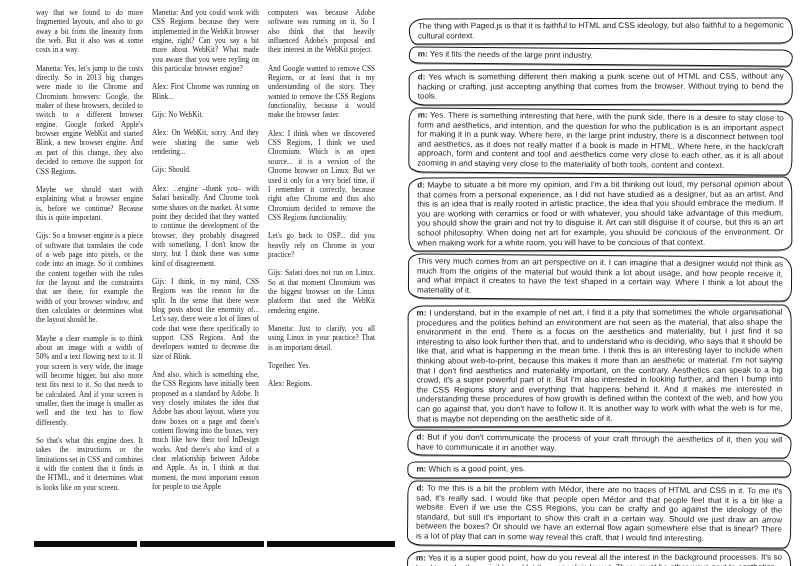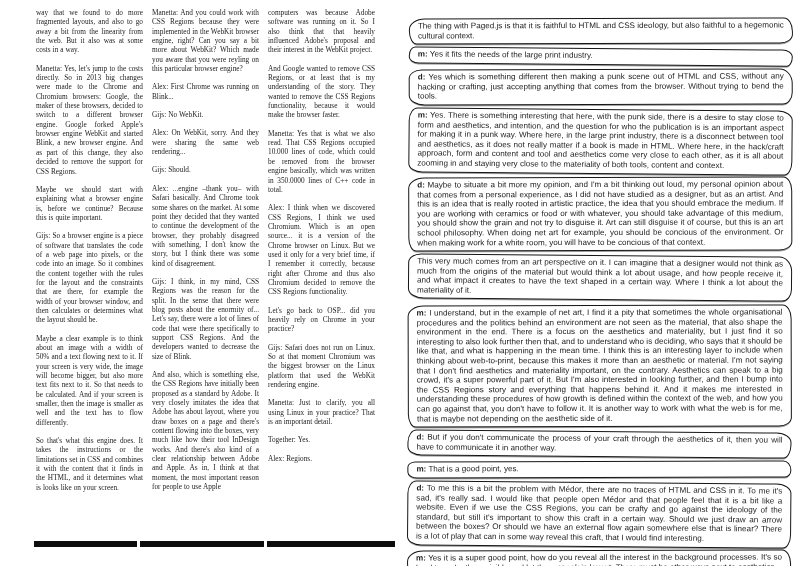--- a/index.html
+++ b/index.html
@@ -36,33 +36,32 @@
     <div id="left-cols">
         <div class="col">
           <p><span>way that we found to do more fragmented layouts, and also to go away a bit from the linearity from the web. But it also was at some costs in a way.</span></p>
           <p><b>Manetta:</b> <span>Yes, let's jump to the costs directly. So in 2013 big changes were made to the Chrome and Chromium browsers: Google, the maker of these browsers, decided to switch to a different browser engine. Google forked Apple's browser engine WebKit and started Blink, a new browser engine. And as part of this change, they also decided to remove the support for CSS Regions.</span></p>
           <p><span>Maybe we should start with explaining what a browser engine is, before we continue? Because this is quite important.</span></p>
           <p><b>Gijs:</b> <span>So a browser engine is a piece of software that translates the code of a web page into pixels, or the code into an image. So it combines the content together with the rules for the layout and the constraints that are there, for example the width of your browser window, and then calculates or determines what the layout should be.</span></p>
           <p><span>Maybe a clear example is to think about an image with a width of 50% and a text flowing next to it. If your screen is very wide, the image will become bigger, but also more text fits next to it. So that needs to be calculated. And if your screen is smaller, then the image is smaller as well and the text has to flow differently.</span></p>
           <p><span>So that's what this engine does. It takes the instructions or the limitations set in CSS and combines it with the content that it finds in the HTML, and it determines what is looks like on your screen.</span></p>
         </div>
         <div class="col">
-          <p><b>Manetta:</b> <span>And you could work with CSS Regions because they were implemented in the WebKit browser engine, right? Can you say a bit more about WebKit? Which made you aware that you were reyling on this particular browser engine?</span></p>
+          <p><b>Manetta:</b> <span>And you could work with CSS Regions because they were implemented in the WebKit browser engine, right? Can you say a bit more about WebKit? What made you aware that you were reyling on this particular browser engine?</span></p>
           <p><b>Alex:</b> <span>First Chrome was running on Blink...</span></p>
           <p><b>Gijs:</b> <span>No WebKit.</span></p>
           <p><b>Alex:</b> <span>On WebKit, sorry. And they were sharing the same web rendering...</span></p>
           <p><b>Gijs:</b> <span>Should.</span></p>
           <p><b>Alex:</b> <span>...engine –thank you– with Safari basically. And Chrome took some shares on the market. At some point they decided that they wanted to continue the development of the browser, they probably disagreed with something, I don't know the story, but I think there was some kind of disagreement.</span></p>
           <p><b>Gijs:</b> <span>I think, in my mind, CSS Regions was the reason for the split. In the sense that there were blog posts about the enormity of... Let's say, there were a lot of lines of code that were there specifically to support CSS Regions. And the developers wanted to decrease the size of Blink.</span></p>
           <p><span>And also, which is something else, the CSS Regions have initially been proposed as a standard by Adobe. It very closely imitates the idea that Adobe has about layout, where you draw boxes on a page and there's content flowing into the boxes, very much like how their tool InDesign works. And there's also kind of a clear relationship between Adobe and Apple. As in, I think at that moment, the most important reason for people to use Apple</span></p>
         </div>
         <div class="col">
           <p><span>computers was because Adobe software was running on it. So I also think that that heavily influenced Adobe's proposal and their interest in the WebKit project.</span></p>
           <p><span>And Google wanted to remove CSS Regions, or at least that is my understanding of the story. They wanted to remove the CSS Regions functionality, because it would make the browser faster.</span></p>
-          <p><b>Manetta:</b> <span>Yes that is what we also read. That CSS Regions occupied 10.000 lines of code, which could be removed from the browser engine basically, which was written in 350.0000 lines of C++ code in total.</span></p>
           <p><b>Alex:</b> <span>I think when we discovered CSS Regions, I think we used Chromium. Which is an open source... it is a version of the Chrome browser on Linux. But we used it only for a very brief time, if I remember it correctly, because right after Chrome and thus also Chromium decided to remove the CSS Regions functionality.</span></p>
           <p><span>Let's go back to OSP... did you heavily rely on Chrome in your practice?</span></p>
           <p><b>Gijs:</b> <span>Safari does not run on Linux. So at that moment Chromium was the biggest browser on the Linux platform that used the WebKit rendering engine.</span></p>
           <p><b>Manetta:</b> <span>Just to clarify, you all using Linux in your practice? That is an important detail.</span></p>
           <p><b>Together:</b> <span>Yes.</span></p>
           <p><b>Alex:</b> <span>Regions.</span></p>
         </div>
       </div>
     <div class="footer-bar" id="bar-1"></div>
     <div class="footer-bar" id="bar-2"></div>
@@ -71,18 +70,18 @@
 
   <div id="right-page">
       <div class="dlg-box"><span>The thing with Paged.js is that it is faithful to HTML and CSS ideology, but also faithful to a hegemonic cultural context.</span></div>
       <div class="dlg-box"><b>m:</b> <span>Yes it fits the needs of the large print industry.</span></div>
       <div class="dlg-box"><b>d:</b> <span>Yes which is something different then making a punk scene out of HTML and CSS, without any hacking or crafting, just accepting anything that comes from the browser. Without trying to bend the tools.</span></div>
       <div class="dlg-box"><b>m:</b> <span>Yes. There is something interesting that here, with the punk side, there is a desire to stay close to form and aesthetics, and intention, and the question for who the publication is is an important aspect for making it in a punk way. Where here, in the large print industry, there is a disconnect between tool and aesthetics, as it does not really matter if a book is made in HTML. Where here, in the hack/craft approach, form and content and tool and aesthetics come very close to each other, as it is all about zooming in and staying very close to the materiality of both tools, content and context.</span></div>
       <div class="dlg-box"><b>d:</b> <span>Maybe to situate a bit more my opinion, and I'm a bit thinking out loud, my personal opinion about that comes from a personal experience, as I did not have studied as a designer, but as an artist. And this is an idea that is really rooted in artistic practice, the idea that you should embrace the medium. If you are working with ceramics or food or with whatever, you should take advantage of this medium, you should show the grain and not try to disguise it. Art can still disguise it of course, but this is an art school philosophy. When doing net art for example, you should be concious of the environment. Or when making work for a white room, you will have to be concious of that context.</span></div>
       <div class="dlg-box"><span>This very much comes from an art perspective on it. I can imagine that a designer would not think as much from the origins of the material but would think a lot about usage, and how people receive it, and what impact it creates to have the text shaped in a certain way. Where I think a lot about the materiality of it.</span></div>
       <div class="dlg-box"><b>m:</b> <span>I understand, but in the example of net art, I find it a pity that sometimes the whole organisational procedures and the politics behind an environment are not seen as the material, that also shape the environment in the end. There is a focus on the aesthetics and materiality, but I just find it so interesting to also look further then that, and to understand who is deciding, who says that it should be like that, and what is happening in the mean time. I think this is an interesting layer to include when thinking about web-to-print, because this makes it more than an aesthetic or material. I'm not saying that I don't find aesthetics and materiality important, on the contrary. Aesthetics can speak to a big crowd, it's a super powerful part of it. But I'm also interested in looking further, and then I bump into the CSS Regions story and everything that happens behind it. And it makes me interested in understanding these procedures of how growth is defined within the context of the web, and how you can go against that, you don't have to follow it. It is another way to work with what the web is for me, that is maybe not depending on the aesthetic side of it.</span></div>
       <div class="dlg-box"><b>d:</b> <span>But if you don't communicate the process of your craft through the aesthetics of it, then you will have to communicate it in another way.</span></div>
-      <div class="dlg-box"><b>m:</b> <span>That is a good point, yes.</span></div>
+      <div class="dlg-box"><b>m:</b> <span>Which is a good point, yes.</span></div>
       <div class="dlg-box"><b>d:</b> <span>To me this is a bit the problem with Médor, there are no traces of HTML and CSS in it. To me it's sad, it's really sad. I would like that people open Médor and that people feel that it is a bit like a website. Even if we use the CSS Regions, you can be crafty and go against the ideology of the standard, but still it's important to show this craft in a certain way. Should we just draw an arrow between the boxes? Or should we have an external flow again somewhere else that is linear? There is a lot of play that can in some way reveal this craft, that I would find interesting.</span></div>
       <div class="dlg-box"><b>m:</b> <span>Yes it is a super good point, how do you reveal all the interest in the background processes. It's so hard to make them visible and let them speak in layout. There must be other ways next to aesthetics.</span></div>
     </div>
 
 </div>
 
 </body></html>

